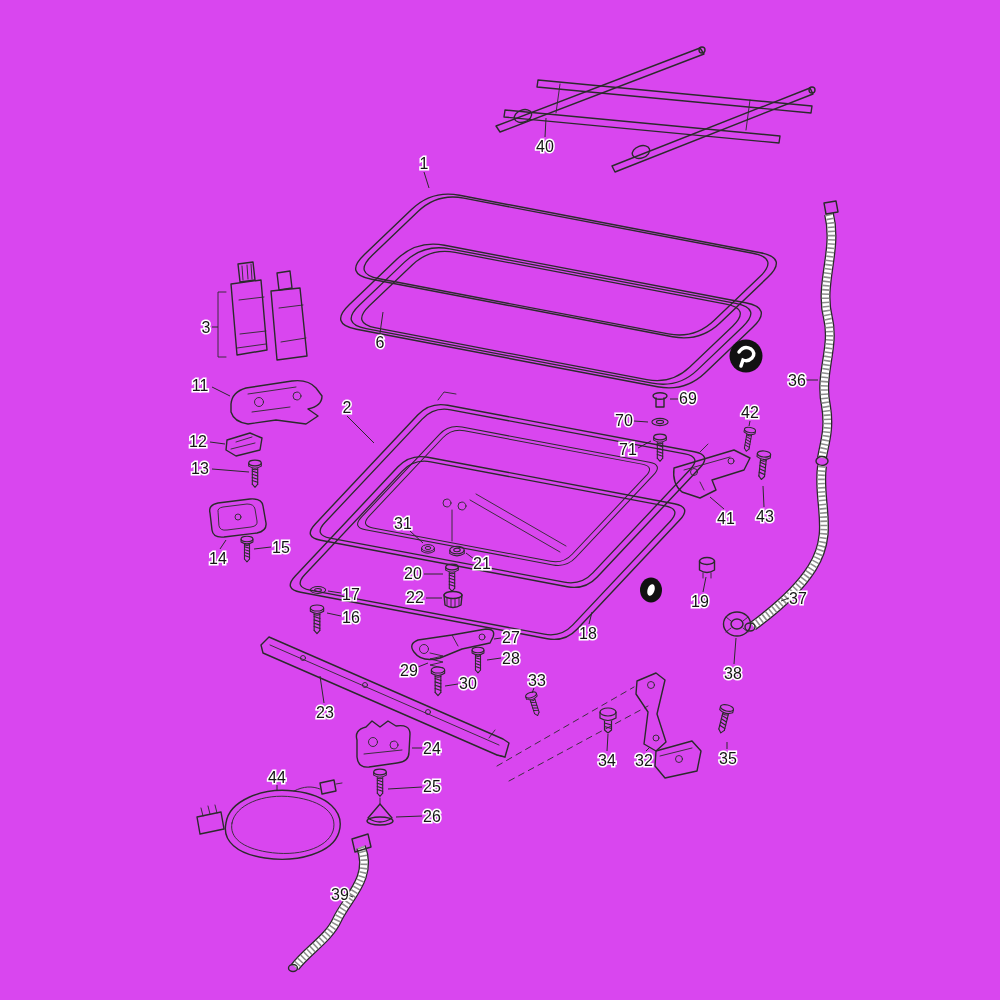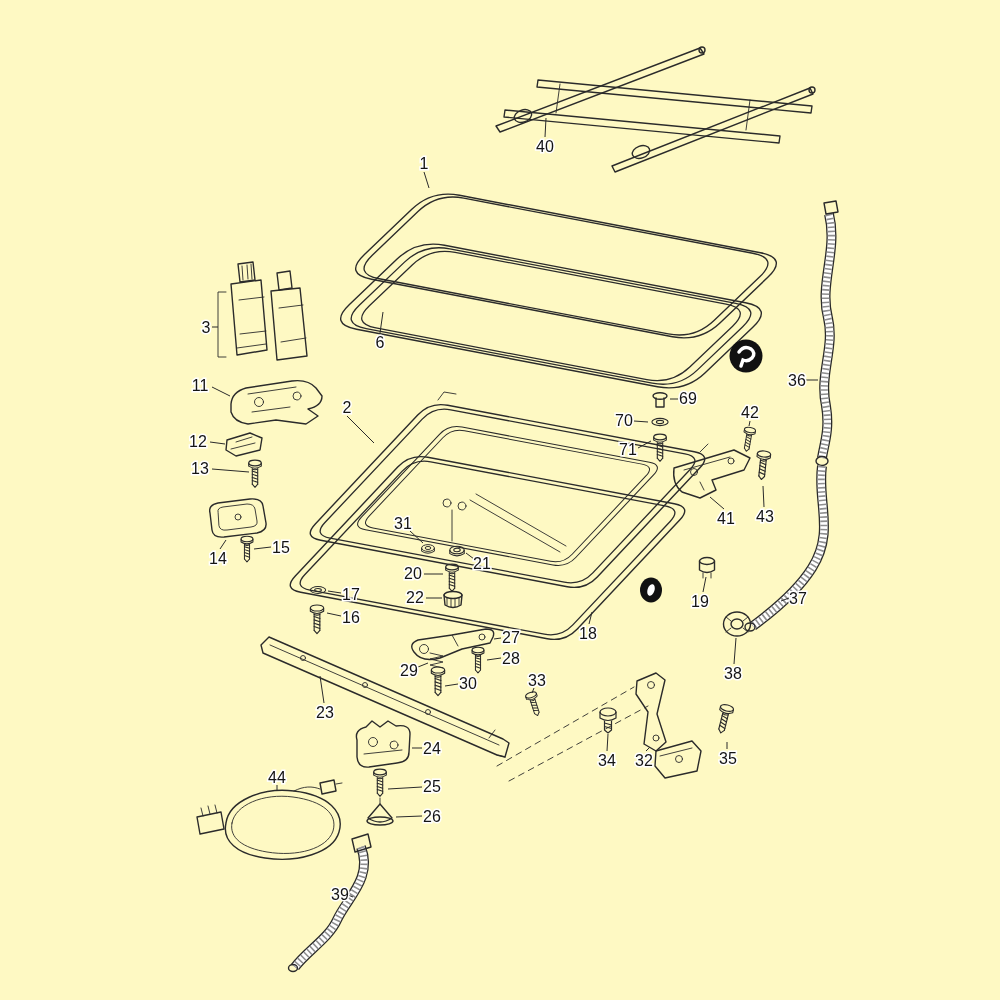--- a/index.html
+++ b/index.html
@@ -1,16 +1,16 @@
 <!DOCTYPE html>
 <html><head>
 <meta charset="utf-8">
 <style>
   html,body{margin:0;padding:0;background:#ffffff;}
-  .stage{position:relative;width:1000px;height:1000px;margin:0 auto;background:#fef9c3;overflow:hidden;}
+  .stage{position:relative;width:1000px;height:1000px;margin:0 auto;background:#d946ef;overflow:hidden;}
   .stage svg{display:block;width:100%;height:100%;}
   .ln{fill:none;stroke:#2b2b2b;stroke-width:1.4;stroke-linejoin:round;stroke-linecap:round;}
   .lnthin{stroke-width:0.9;}
   .dash{stroke-dasharray:6 5;}
   .leader{stroke:#2b2b2b;stroke-width:1;}
   .callout{
     font-family:"Liberation Sans","DejaVu Sans",sans-serif;
     font-size:16px;fill:#141414;text-anchor:middle;dominant-baseline:central;
     paint-order:stroke;stroke:#ffffff;stroke-width:3px;cursor:pointer;
   }

